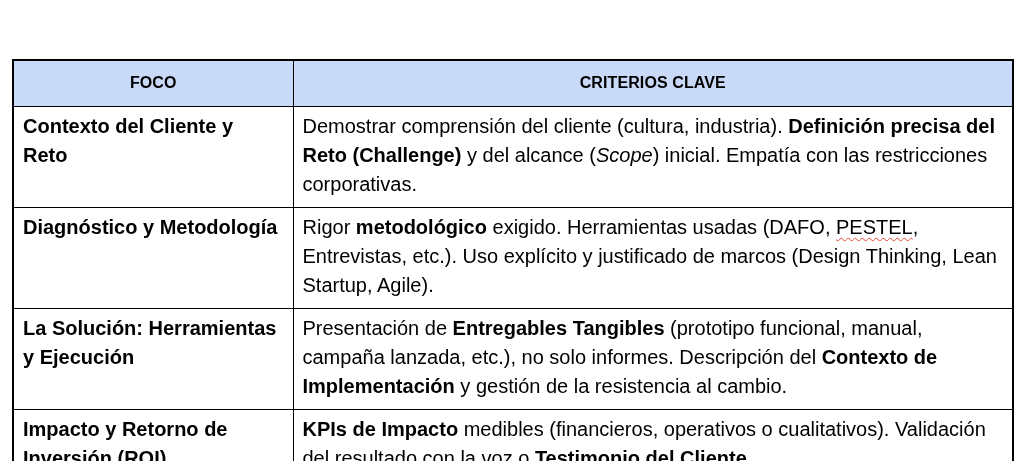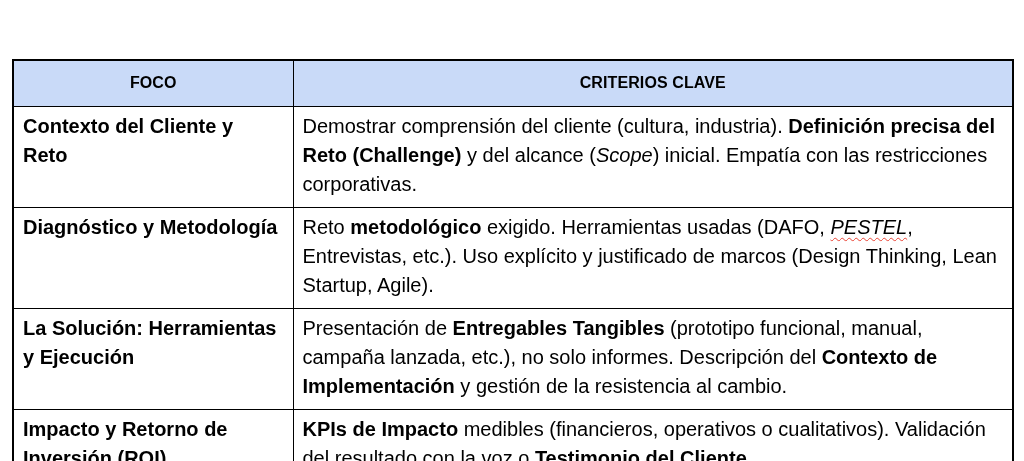--- a/index.html
+++ b/index.html
@@ -54,21 +54,20 @@
   }
   .b { font-weight: bold; }
   .i { font-style: italic; }
   .squiggle {
     text-decoration: underline;
     text-decoration-style: wavy;
     text-decoration-color: var(--squiggle-color);
     text-decoration-thickness: 1px;
     text-underline-offset: 3px;
     text-decoration-skip-ink: none;
-    font-style: italic;
   }
 </style>
 </head>
 <body>
 
 <div class="table-wrap">
   <table class="criteria-table">
     <colgroup>
       <col class="col-foco">
       <col class="col-criterios">
@@ -79,21 +78,21 @@
         <th>CRITERIOS CLAVE</th>
       </tr>
     </thead>
     <tbody id="table-body">
         <tr>
           <td class="foco-cell">Contexto del Cliente y Reto</td>
           <td class="criterios-cell"><span>Demostrar comprensión del cliente (cultura, industria). </span><span class="b">Definición precisa del Reto (Challenge)</span><span> y del alcance (</span><span class="i">Scope</span><span>) inicial. Empatía con las restricciones corporativas.</span></td>
         </tr>
         <tr>
           <td class="foco-cell">Diagnóstico y Metodología</td>
-          <td class="criterios-cell"><span>Reto </span><span class="b">metodológico</span><span> exigido. Herramientas usadas (DAFO, </span><span class="squiggle">PESTEL</span><span>, Entrevistas, etc.). Uso explícito y justificado de marcos (Design Thinking, Lean Startup, Agile).</span></td>
+          <td class="criterios-cell"><span>Rigor </span><span class="b">metodológico</span><span> exigido. Herramientas usadas (DAFO, </span><span class="squiggle">PESTEL</span><span>, Entrevistas, etc.). Uso explícito y justificado de marcos (Design Thinking, Lean Startup, Agile).</span></td>
         </tr>
         <tr>
           <td class="foco-cell">La Solución: Herramientas y Ejecución</td>
           <td class="criterios-cell"><span>Presentación de </span><span class="b">Entregables Tangibles</span><span> (prototipo funcional, manual, campaña lanzada, etc.), no solo informes. Descripción del </span><span class="b">Contexto de Implementación</span><span> y gestión de la resistencia al cambio.</span></td>
         </tr>
         <tr>
           <td class="foco-cell">Impacto y Retorno de Inversión (ROI)</td>
           <td class="criterios-cell"><span class="b">KPIs de Impacto</span><span> medibles (financieros, operativos o cualitativos). Validación del resultado con la voz o </span><span class="b">Testimonio del Cliente</span><span>.</span></td>
         </tr>
       </tbody>

